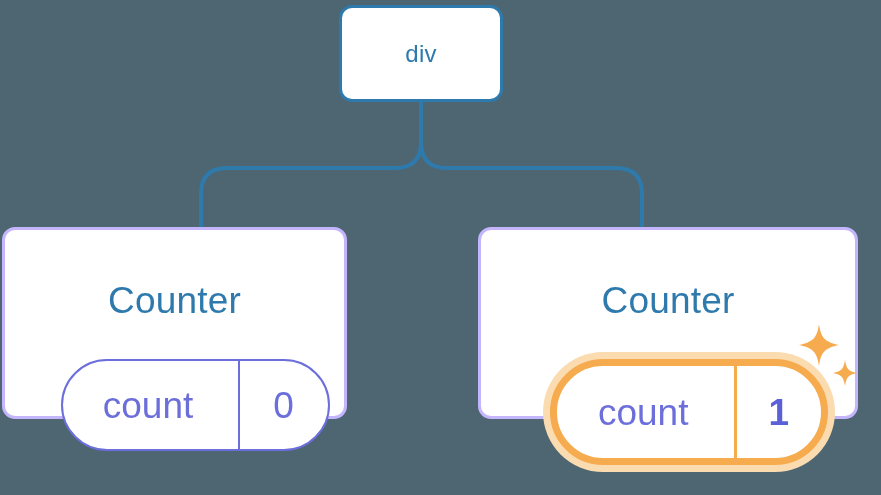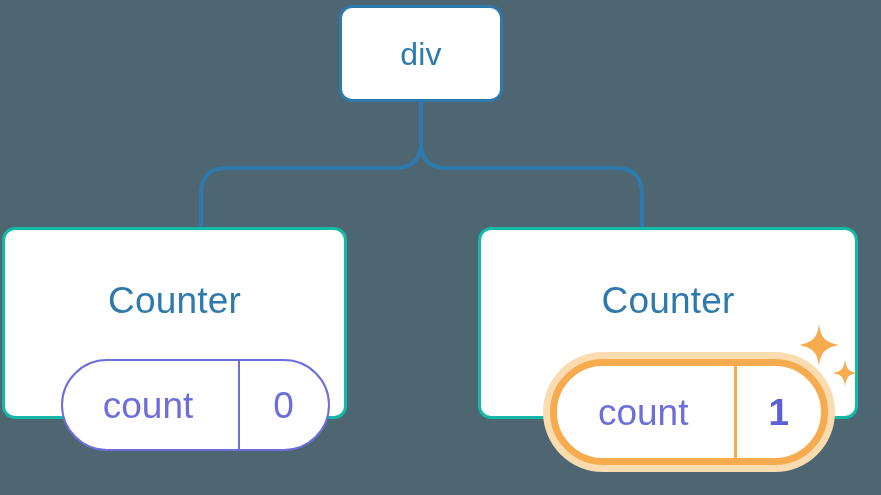--- a/index.html
+++ b/index.html
@@ -41,32 +41,32 @@
     justify-content: center;
   }
   #root-node {
     left: 339px;
     top: 5px;
     width: 164px;
     height: 97px;
   }
   .node-label {
     color: #2e7aad;
-    font-size: 32px;
+    font-size: 24px;
     line-height: 1;
     letter-spacing: 0.2px;
   }
 
   
   .component-card {
     position: absolute;
     top: 227px;
     height: 192px;
     background: #ffffff;
-    border: 3px solid #14b8a6;
+    border: 3px solid #c4b5fd;
     border-radius: 13px;
     box-sizing: border-box;
   }
   #card-left  { left: 2px;   width: 345px; }
   #card-right { left: 478px; width: 380px; }
 
   .card-title {
     position: absolute;
     top: 52px;
     left: 0;

